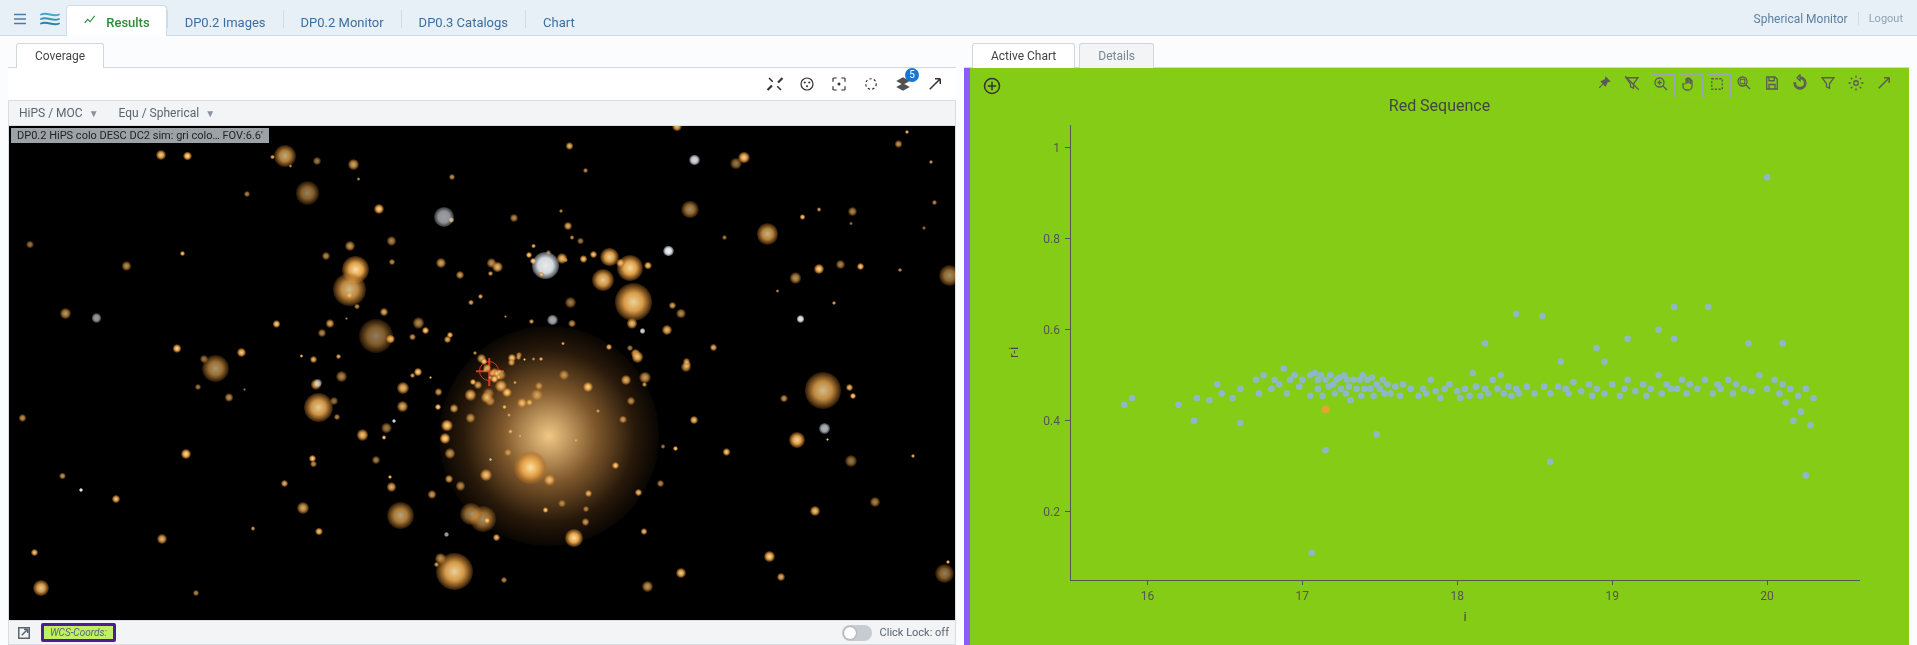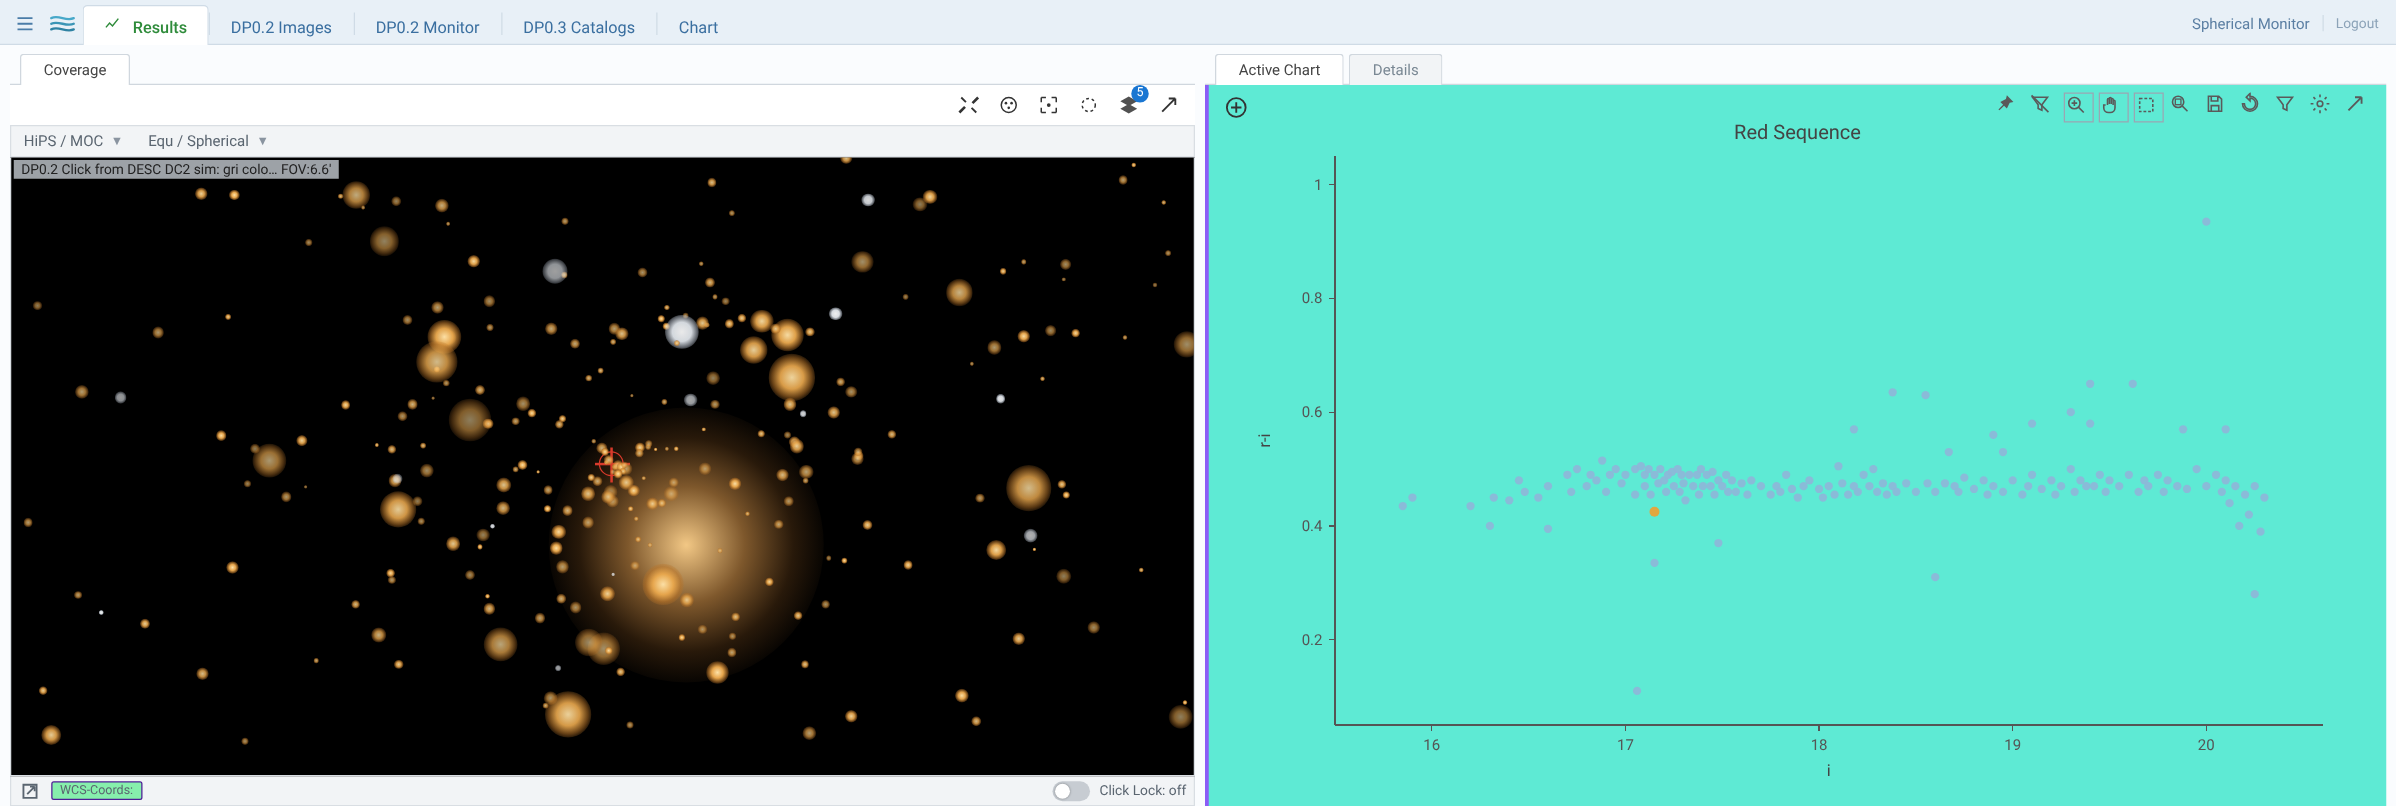--- a/index.html
+++ b/index.html
@@ -154,36 +154,37 @@
     background: radial-gradient(circle, rgba(255,210,140,0.95) 0%, rgba(230,160,80,0.55) 30%, rgba(160,100,40,0.25) 55%, rgba(0,0,0,0) 75%);
   }
 
   
   .viewer-footer {
     display:flex; align-items:center;
     height:24px; background:#f2f4f6; border:1px solid #d9dee3; border-top:none;
     font-size:11px; color:#5a6570; padding:0 6px; gap:8px;
   }
   .viewer-footer .chip {
-    background:#86efac; border:1px solid #4c1d95; padding:1px 6px; border-radius:2px;
+    background:#bef264; border:3px solid #4c1d95; padding:1px 6px; border-radius:2px;
     font-size:10px;
+    font-style:italic;
   }
   .viewer-footer .spacer { flex:1; }
   .toggle {
     width:30px; height:16px; background:#c7ccd2; border-radius:10px; position:relative;
   }
   .toggle .knob {
     position:absolute; left:2px; top:2px; width:12px; height:12px; background:#fff;
     border-radius:50%; box-shadow:0 0 2px rgba(0,0,0,0.4);
   }
 
   
   .chart-area {
-    flex:1; background:#5eead4; position:relative; overflow:hidden;
-    border-left:3px solid #8b5cf6;
+    flex:1; background:#84cc16; position:relative; overflow:hidden;
+    border-left:6px solid #8b5cf6;
   }
   .chart-toolbar {
     position:absolute; top:6px; right:10px;
     display:flex; align-items:center; gap:4px;
   }
   .chart-toolbar .tbtn { width:24px; height:24px; }
   .add-chart {
     position:absolute; top:6px; left:10px;
     width:24px; height:24px; display:flex; align-items:center; justify-content:center;
     color:#333; cursor:pointer;
@@ -296,21 +297,21 @@
         <span>HiPS / MOC</span>
         <span class="caret">▼</span>
       </div>
       <div class="dd">
         <span>Equ / Spherical</span>
         <span class="caret">▼</span>
       </div>
     </div>
 
     <div class="viewer" id="viewer">
-      <div class="viewer-label">DP0.2 Click from DESC DC2 sim: gri colo…   FOV:6.6'</div>
+      <div class="viewer-label">DP0.2 HiPS colo DESC DC2 sim: gri colo…   FOV:6.6'</div>
       <div class="big-glow" style="left:430px; top:200px; width:220px; height:220px;"></div>
       <div class="crosshair" style="left:470px; top:235px;"></div>
     <div class="star" style="left: 767.811px; top: 446.696px; width: 8.05737px; height: 8.05737px; opacity: 0.818173;"></div>
         <div class="star" style="left: 516.825px; top: 125.64px; width: 5.89375px; height: 5.89375px; opacity: 0.976427;"></div>
         <div class="star" style="left: 839.172px; top: 81.4031px; width: 8.89448px; height: 8.89448px; opacity: 0.623455;"></div>
         <div class="star" style="left: 419.612px; top: 250.139px; width: 3.36512px; height: 3.36512px; opacity: 0.8912;"></div>
         <div class="star" style="left: 603.148px; top: 335.603px; width: 7.27789px; height: 7.27789px; opacity: 0.94494;"></div>
         <div class="star" style="left: 494.55px; top: 188.611px; width: 3.27168px; height: 3.27168px; opacity: 0.633287;"></div>
         <div class="star" style="left: 889.203px; top: 141.96px; width: 3.65204px; height: 3.65204px; opacity: 0.738185;"></div>
         <div class="star" style="left: 822.87px; top: 174.631px; width: 4.3912px; height: 4.3912px; opacity: 0.824911;"></div>

